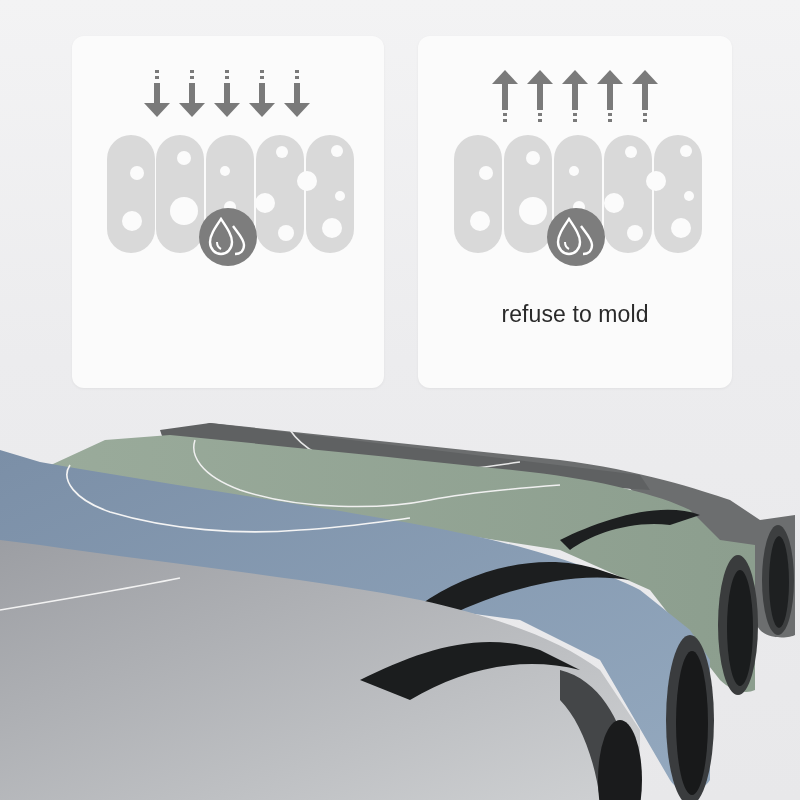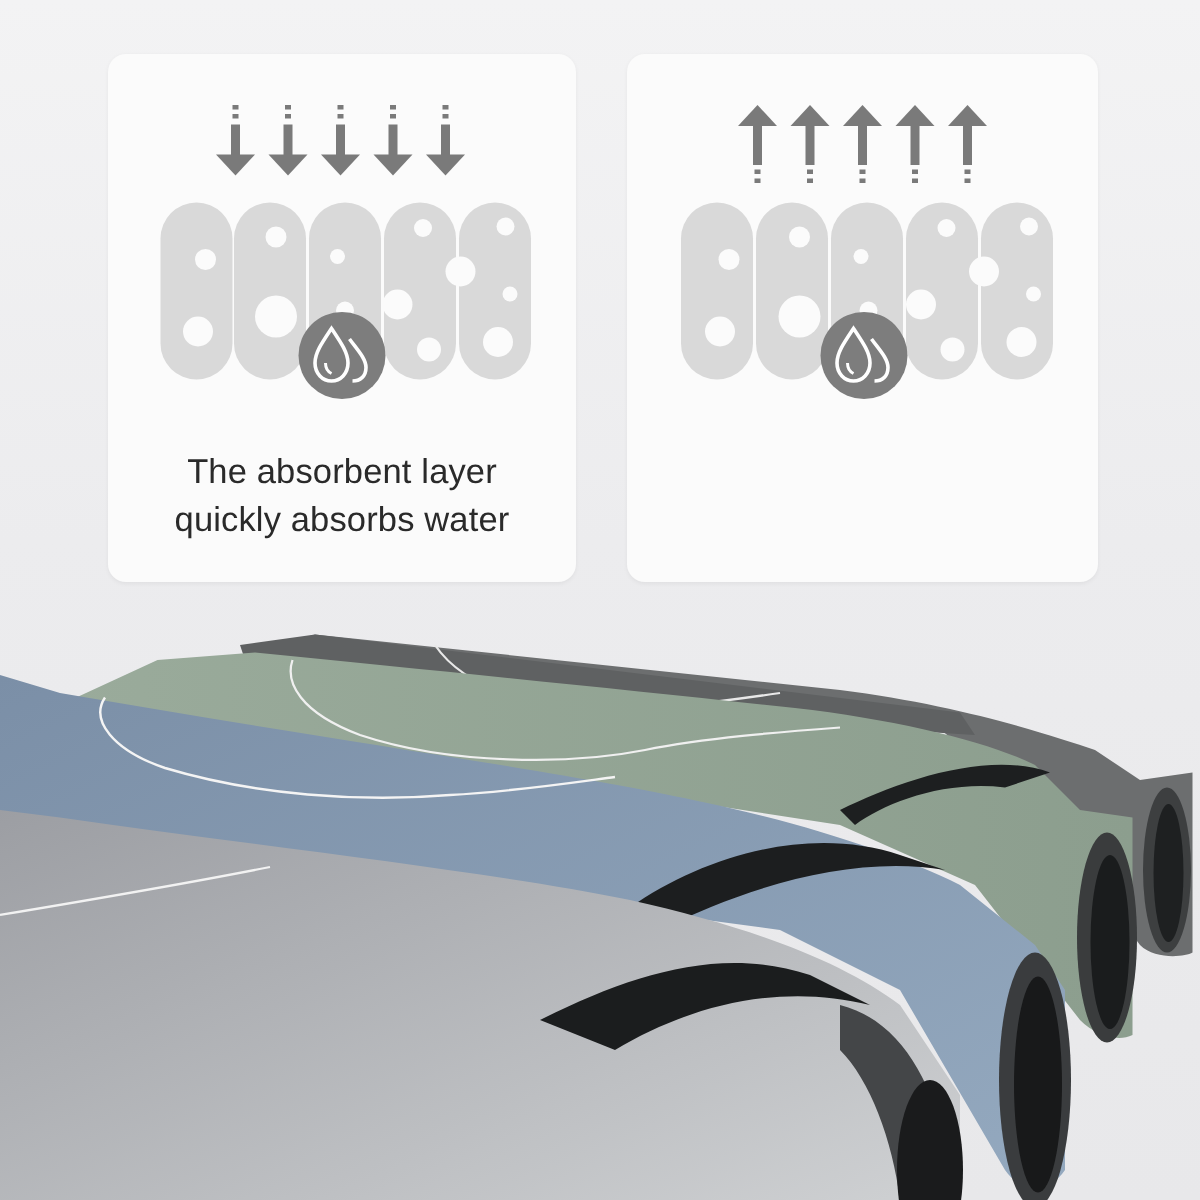--- a/index.html
+++ b/index.html
@@ -83,24 +83,20 @@
         <circle cx="260" cy="192" r="10"></circle>
       </g>
     </g>
     <g>
       <circle cx="156" cy="201" r="29" fill="#7d7d7d"></circle>
       <path d="M149 183 C143 192,138 199,138 206 C138 213,143 218,149 218 C155 218,160 213,160 206 C160 199,155 192,149 183 Z" fill="none" stroke="#fff" stroke-width="2.4"></path>
       <path d="M161 190 C166 197,172 203,172 209 C172 215,168 218,163 218" fill="none" stroke="#fff" stroke-width="2.4"></path>
       <path d="M145 206 C145 210,147 212,149 213" fill="none" stroke="#fff" stroke-width="2"></path>
     </g>
   </svg>
-  <div class="caption">
-    <div>The absorbent layer</div>
-    <div>quickly absorbs water</div>
-  </div>
 </div>
 
 <div class="card right">
   <svg width="314" height="352" viewBox="0 0 314 352">
     <g fill="#7a7a7a">
       <g transform="translate(87,0)">
         <polygon points="-13,48 13,48 0,34"></polygon>
           <rect x="-3" y="46" width="6" height="28"></rect>
         <rect x="-2" y="77" width="4" height="3"></rect>
           <rect x="-2" y="83" width="4" height="3"></rect>
@@ -153,20 +149,21 @@
       </g>
     </g>
     <g>
       <circle cx="158" cy="201" r="29" fill="#7d7d7d"></circle>
       <path d="M151 183 C145 192,140 199,140 206 C140 213,145 218,151 218 C157 218,162 213,162 206 C162 199,157 192,151 183 Z" fill="none" stroke="#fff" stroke-width="2.4"></path>
       <path d="M163 190 C168 197,174 203,174 209 C174 215,170 218,165 218" fill="none" stroke="#fff" stroke-width="2.4"></path>
       <path d="M147 206 C147 210,149 212,151 213" fill="none" stroke="#fff" stroke-width="2"></path>
     </g>
   </svg>
   <div class="caption">
+    <div>refuse to mold</div>
   </div>
 </div>
 
 <svg class="photo" width="800" height="400" viewBox="0 0 800 400">
   <defs>
     <linearGradient id="gDark" x1="0" y1="0" x2="1" y2="0">
       <stop offset="0" stop-color="#7a7c7d"></stop>
         <stop offset="1" stop-color="#5f6162"></stop>
     </linearGradient>
     <linearGradient id="gGreen" x1="0" y1="0" x2="1" y2="0">

